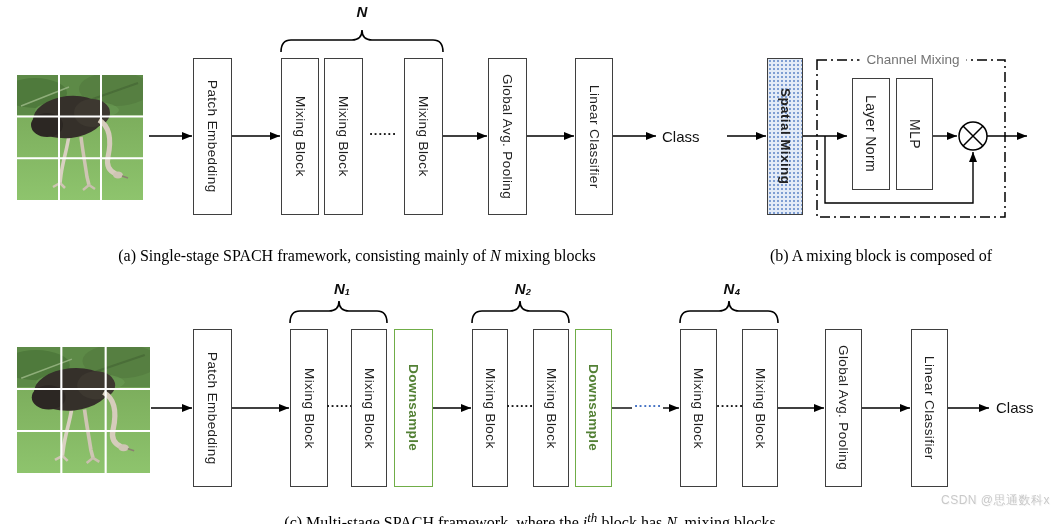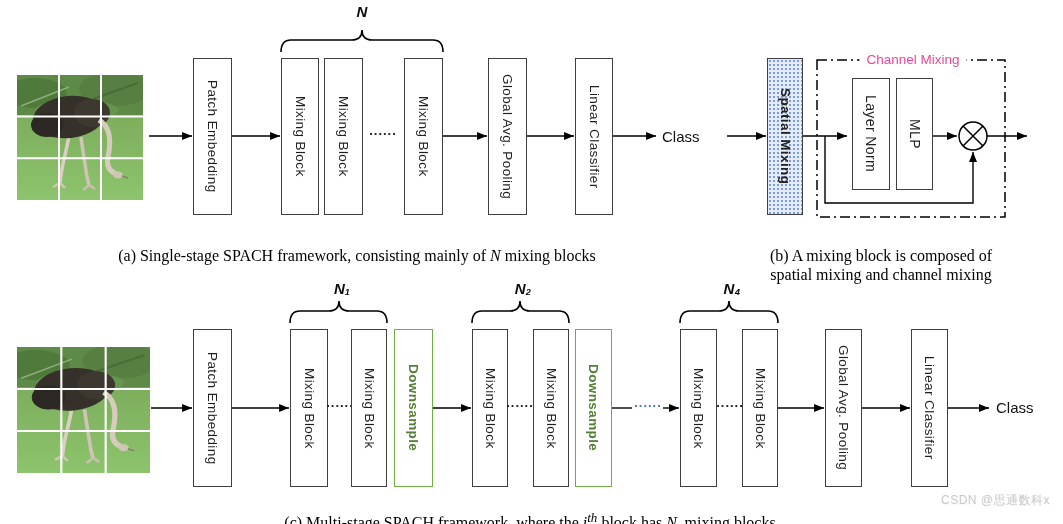--- a/index.html
+++ b/index.html
@@ -25,21 +25,21 @@
     position:absolute;transform:translateX(-50%);font-weight:bold;font-size:13px;
     letter-spacing:1px;color:#1a1a1a;line-height:14px;
   }
   .dots.blue{color:#4472c4;}
   .stage-label{
     position:absolute;transform:translateX(-50%);font-style:italic;font-weight:bold;
     font-size:15px;color:#0d0d0d;line-height:17px;
   }
   .class-label{position:absolute;font-size:15px;color:#111;line-height:17px;}
   .cm-label{
-    position:absolute;background:#ffffff;padding:0 7px;font-size:13.5px;color:#ec4899;
+    position:absolute;background:#ffffff;padding:0 7px;font-size:13.5px;color:#737373;
     white-space:nowrap;line-height:16px;transform:translateX(-50%);
   }
   .caption{
     position:absolute;font-family:"Liberation Serif",serif;font-size:16px;color:#000;
     text-align:center;line-height:19px;margin-top:16px;
   }
   .caption .var{font-style:italic;}
   .caption sup,.caption sub{font-style:italic;font-size:13px;}
   .watermark{
     position:absolute;font-size:12px;color:#c9c9c9;text-align:right;
@@ -137,21 +137,21 @@
   <span class="stage-label" style="left:362px;top:3px">N</span>
   <span class="class-label" style="left:662px;top:128px">Class</span>
 
   <div class="caption" style="left:112px;top:230px;width:490px"><span>(a) Single-stage SPACH framework, consisting mainly of </span><span class="var">N</span><span> mixing blocks</span></div>
 
   <div class="vbox spatial" style="left:767px;top:58px;width:36px;height:157px">Spatial Mixing</div>
   <span class="cm-label" style="left:913px;top:52px">Channel Mixing</span>
   <div class="vbox innerbox" style="left:852px;top:78px;width:38px;height:112px">Layer Norm</div>
   <div class="vbox innerbox" style="left:896px;top:78px;width:37px;height:112px">MLP</div>
 
-  <div class="caption" style="left:756px;top:230px;width:250px"><span>(b) A mixing block is composed of</span><br><span>spatial mixing and channel mixing</span></div>
+  <div class="caption" style="left:756px;top:230px;width:250px"><span>(b) A mixing block is composed of</span><br></div>
 
   <svg class="ostrich" style="left:17px;top:347px" width="133" height="126">
       <use href="#ostrich"></use>
     </svg>
 
   <div class="vbox" style="left:193px;top:329px;width:39px;height:158px">Patch Embedding</div>
   <div class="vbox" style="left:290px;top:329px;width:38px;height:158px">Mixing Block</div>
   <span class="dots" style="left:340px;top:396px">......</span>
   <div class="vbox" style="left:351px;top:329px;width:36px;height:158px">Mixing Block</div>
   <div class="vbox downsample" style="left:394px;top:329px;width:39px;height:158px">Downsample</div>

